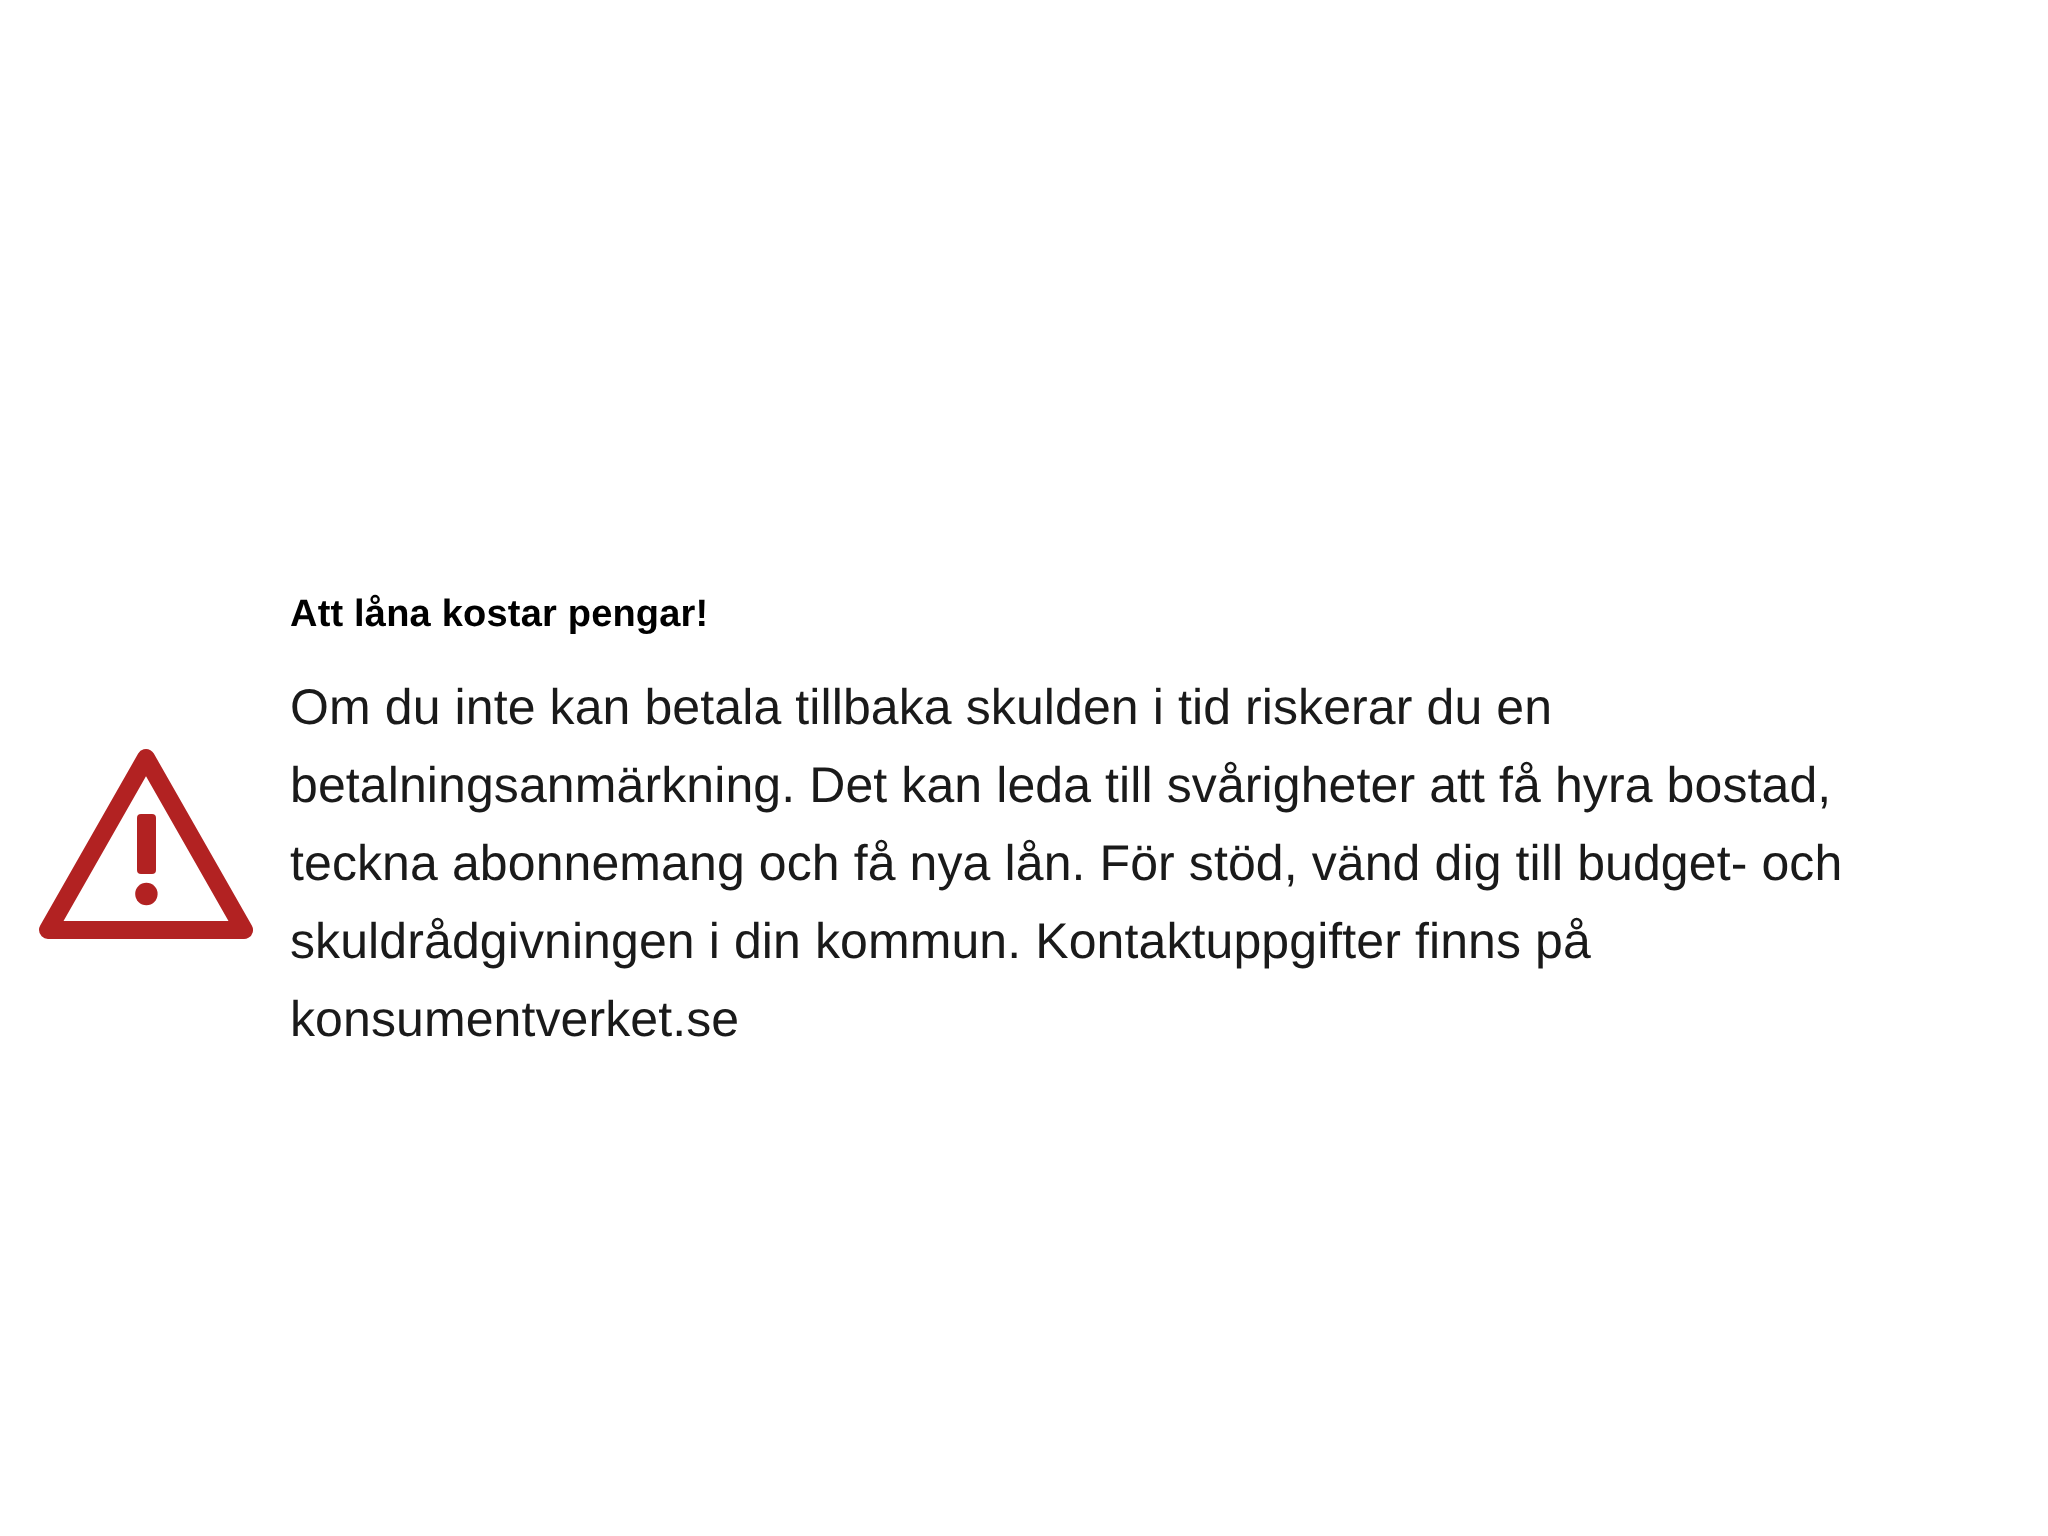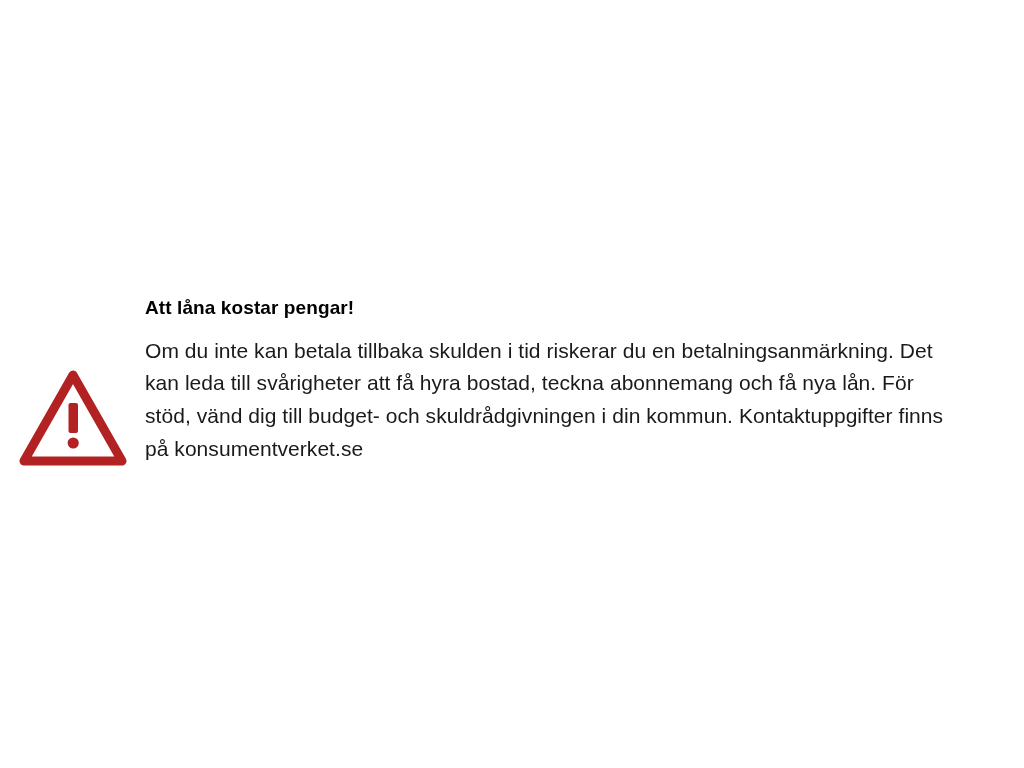--- a/index.html
+++ b/index.html
@@ -18,21 +18,21 @@
     background: #ffffff;
     overflow: hidden;
   }
 
   .notice {
     position: absolute;
     left: 0;
     top: 296px;
     width: 1024px;
     display: flex;
-    align-items: flex-end;
+    align-items: center;
   }
 
   .icon-wrap {
     flex: 0 0 auto;
     width: 145px;
     display: flex;
     justify-content: center;
     padding-top: 18px;
   }
 
@@ -50,21 +50,21 @@
   .notice-title {
     font-size: 19px;
     font-weight: bold;
     color: #000000;
     line-height: 1.3;
     margin: 0 0 14px 0;
     letter-spacing: 0.1px;
   }
 
   .notice-text {
-    font-size: 21px;
+    font-size: 25px;
     font-weight: normal;
     color: #1a1a1a;
     line-height: 1.56;
     margin: 0;
     max-width: 820px;
     letter-spacing: 0.05px;
   }
 </style>
 </head>
 <body>

